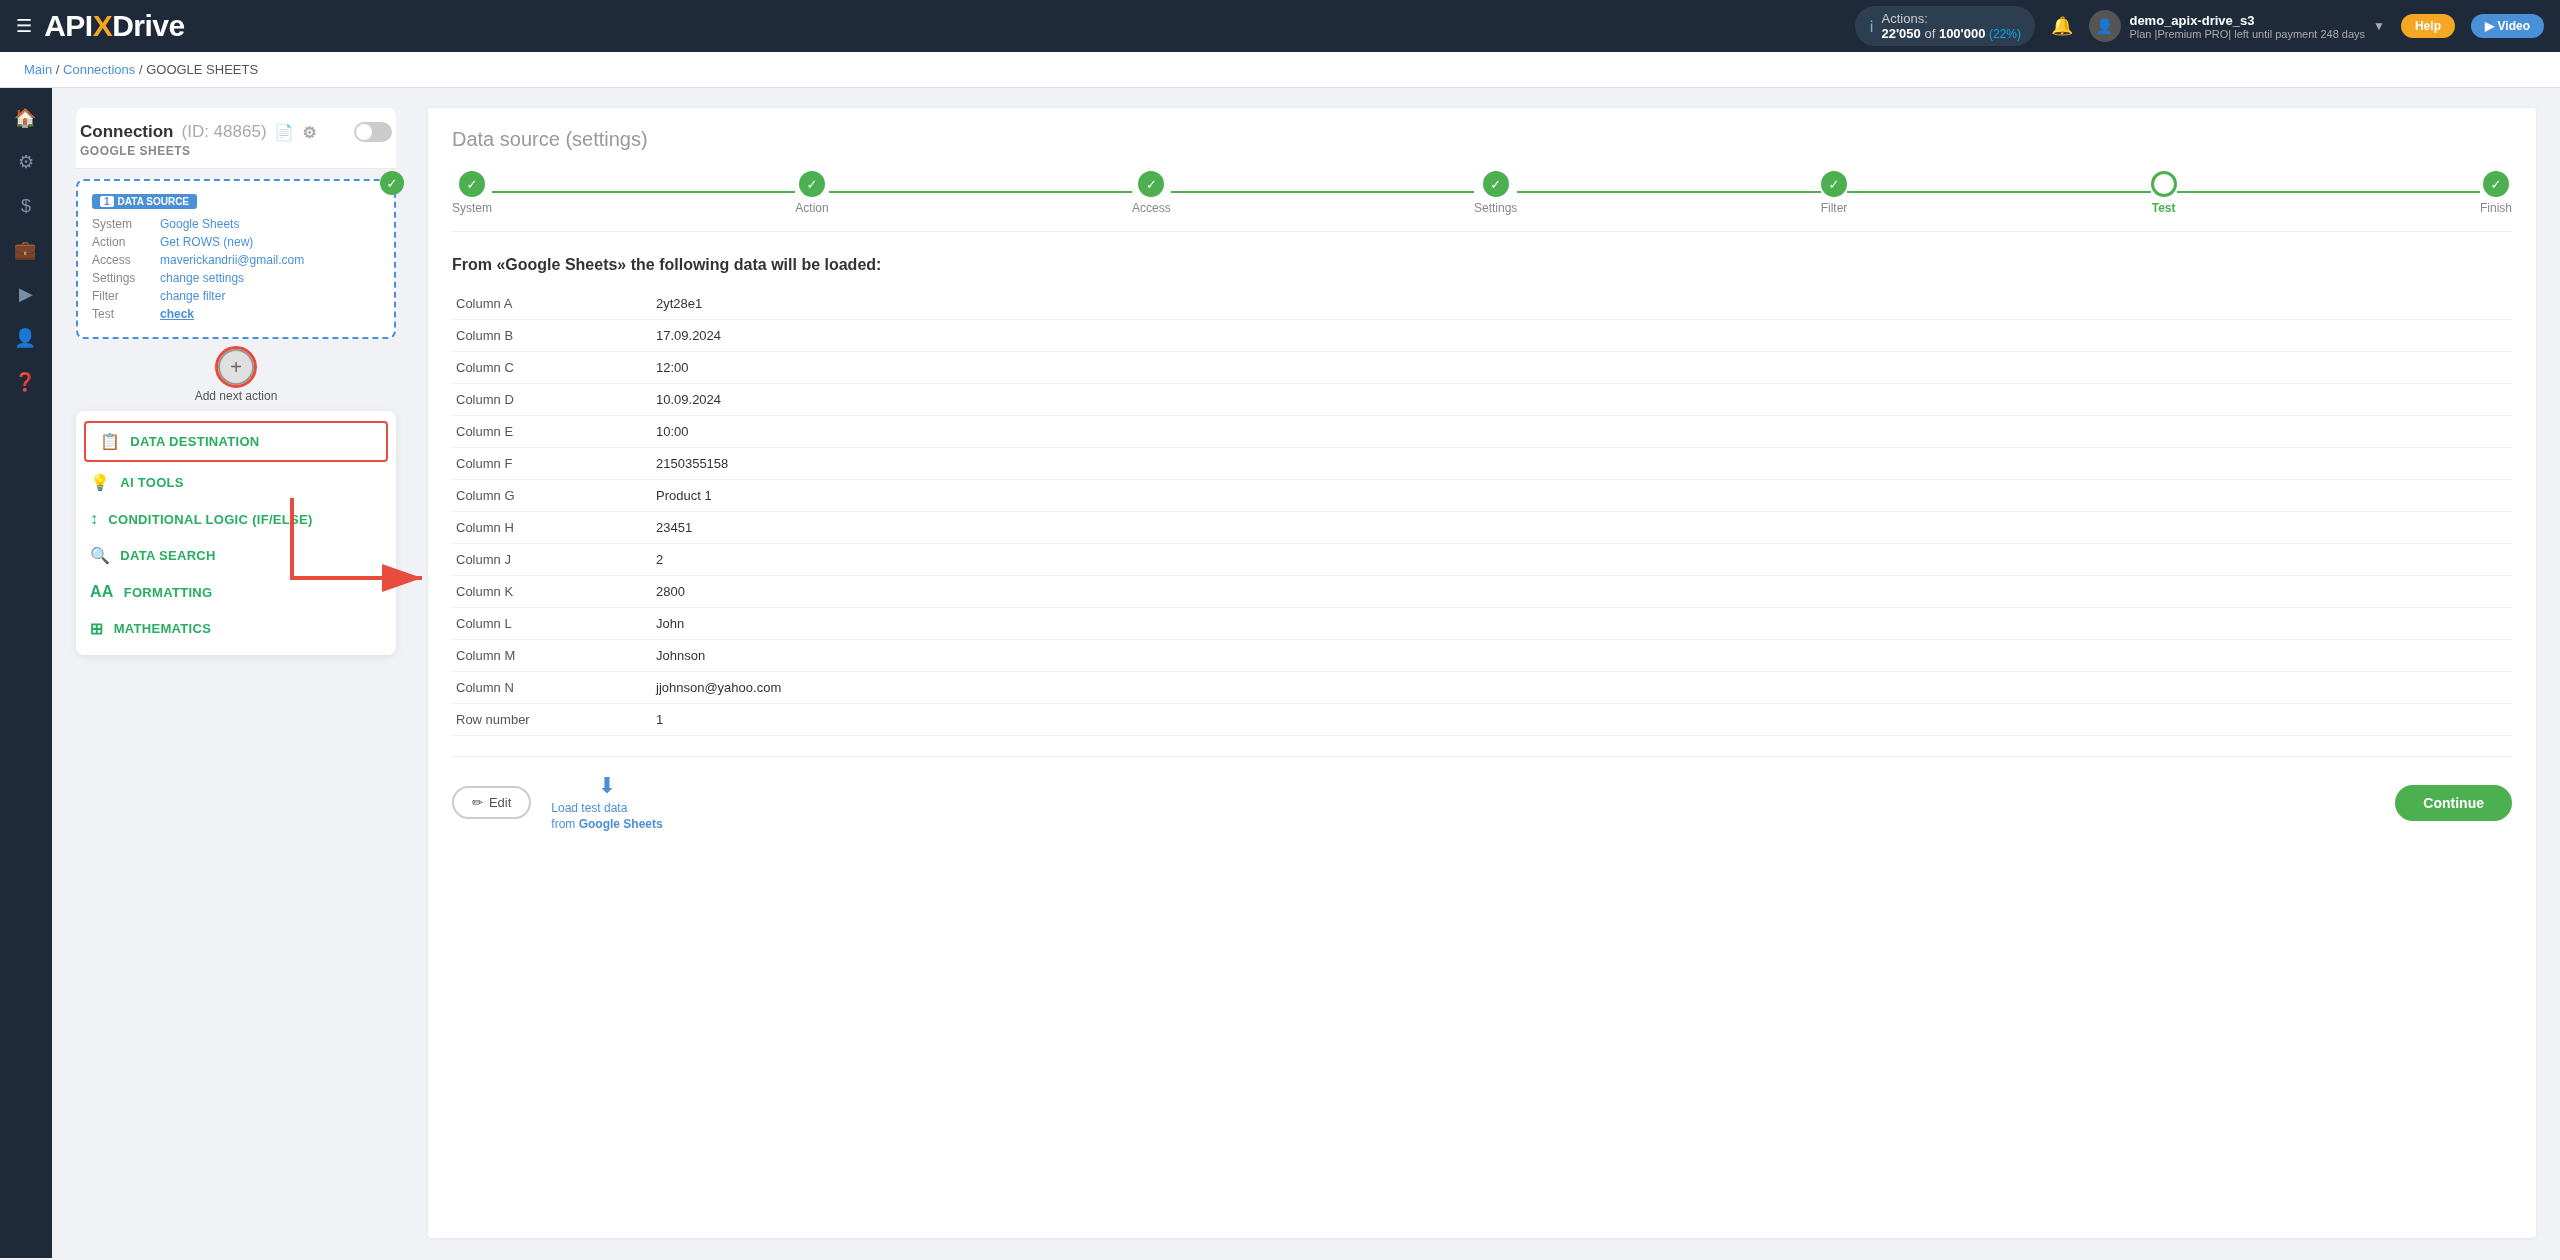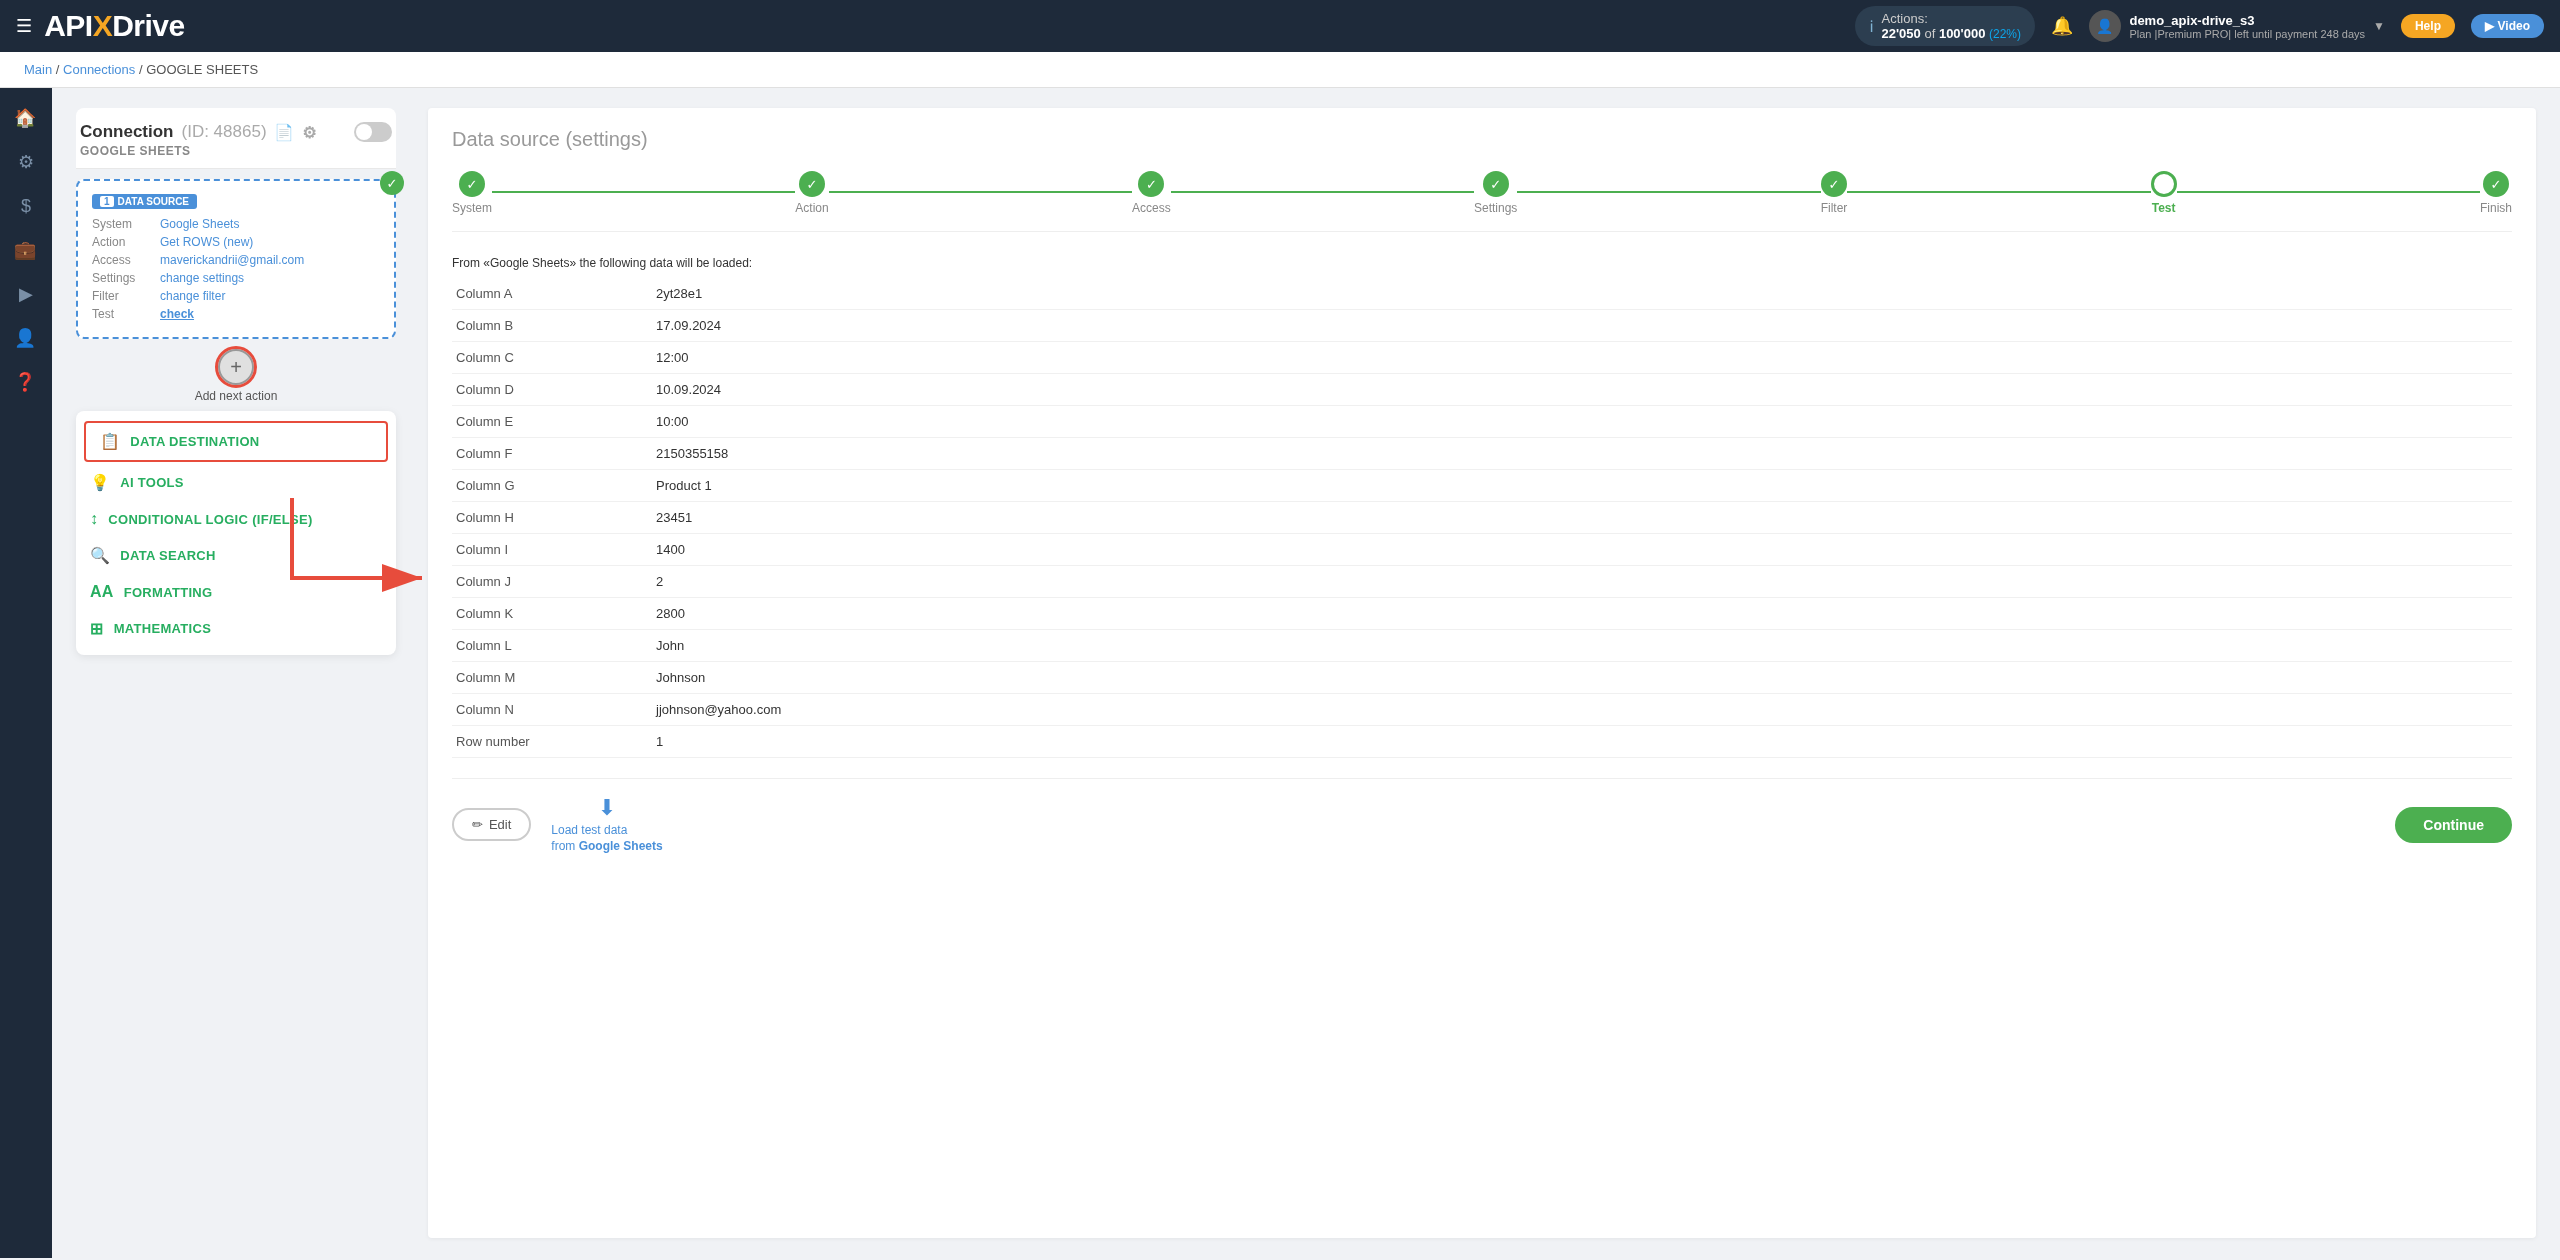--- a/index.html
+++ b/index.html
@@ -310,24 +310,24 @@
     .step-dot.active { background: #fff; border: 3px solid #4caf50; }
     .step-label {
       font-size: 12px;
       color: #888;
       white-space: nowrap;
     }
     .step-label.active { color: #4caf50; font-weight: 700; }
 
     
     .data-intro {
-      font-size: 12px;
-      font-weight: 400;
+      font-size: 16px;
+      font-weight: 700;
       color: #333;
-      margin-bottom: 8px;
+      margin-bottom: 14px;
     }
     .data-table { width: 100%; border-collapse: collapse; }
     .data-table tr { border-bottom: 1px solid #f0f0f0; }
     .data-table td {
       padding: 8px 4px;
       font-size: 13px;
       color: #444;
     }
     .data-table td:first-child { width: 200px; color: #555; }
     .data-table td:last-child { color: #333; }
@@ -600,24 +600,20 @@
               <td>Column F</td>
       <td>2150355158</td>
             </tr>
             <tr>
               <td>Column G</td>
       <td>Product 1</td>
             </tr>
             <tr>
               <td>Column H</td>
       <td>23451</td>
-            </tr>
-            <tr>
-              <td>Column I</td>
-      <td>1400</td>
             </tr>
             <tr>
               <td>Column J</td>
       <td>2</td>
             </tr>
             <tr>
               <td>Column K</td>
       <td>2800</td>
             </tr>
             <tr>

